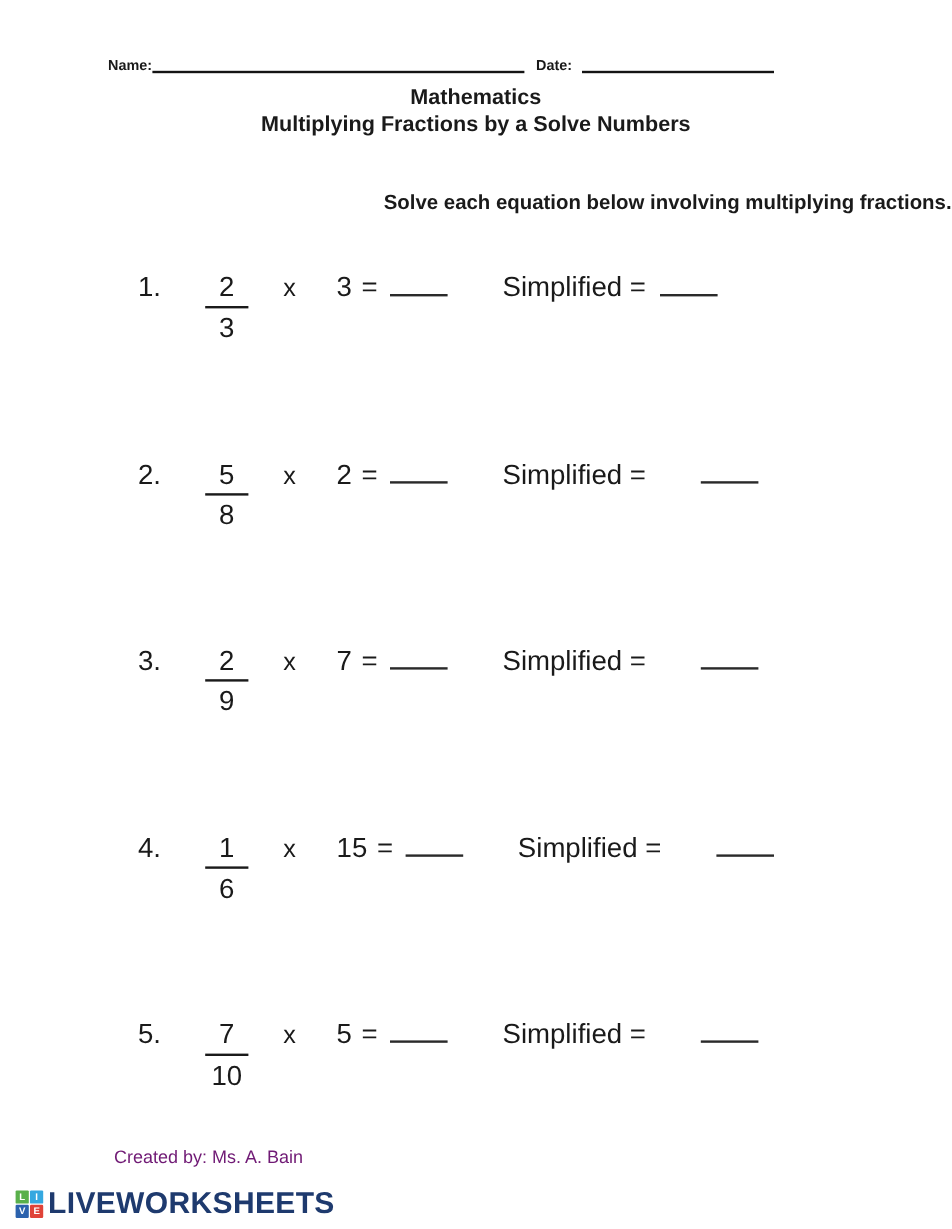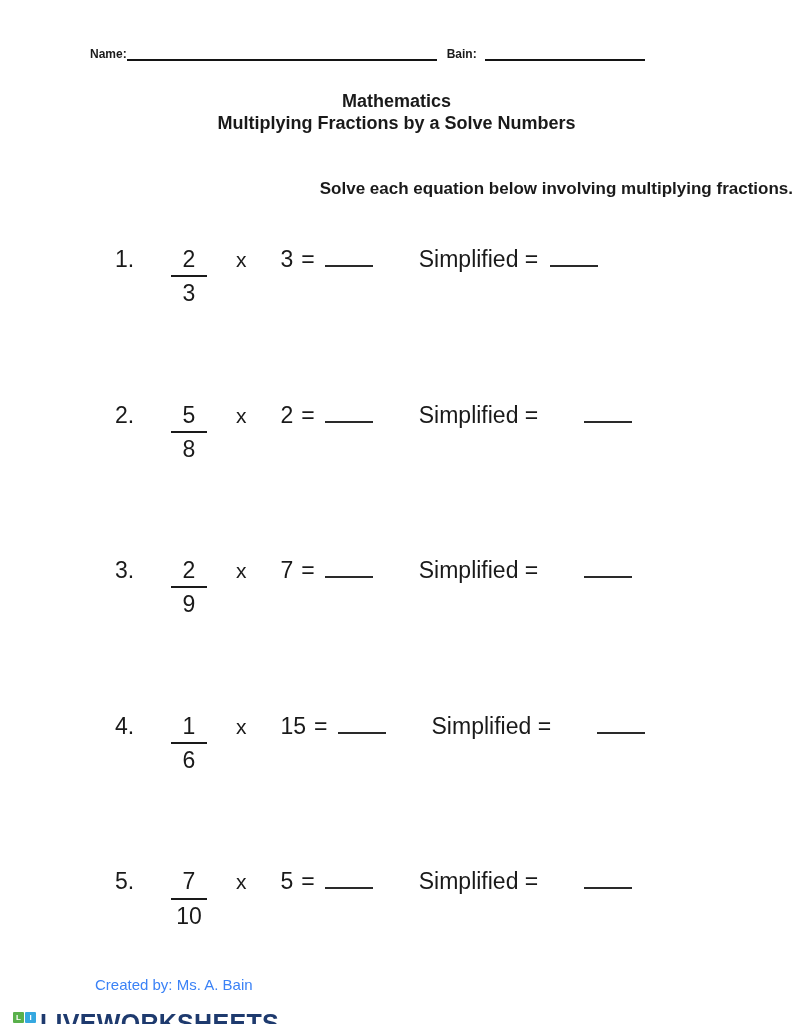--- a/index.html
+++ b/index.html
@@ -28,21 +28,21 @@
     display: inline-block;
     border-bottom: 2px solid #141414;
     height: 14px;
   }
   .name-line { width: 310px; }
   .date-label { margin-left: 10px; }
   .date-line { width: 160px; margin-left: 8px; }
 
   
   .title-block {
-    margin-top: 30px;
+    margin-top: 10px;
     text-align: center;
     font-size: 18px;
     font-weight: bold;
     line-height: 1.22;
   }
 
   
   .instruction {
     margin: 44px 0 0 93px;
     font-size: 17px;
@@ -88,21 +88,21 @@
   }
   .blank-1 { width: 48px; margin-left: 10px; }
   .simplified { margin-left: 46px; }
   .blank-2 { width: 48px; margin-left: 46px; }
   .problem-row:nth-child(1) .blank-2 { margin-left: 12px; }
 
   
   .footer-credit {
     margin: 47px 0 0 95px;
     font-size: 15px;
-    color: #3b82f6;
+    color: #701a75;
   }
   .logo-row {
     display: flex;
     align-items: center;
     margin: 16px 0 0 13px;
   }
   .logo-grid {
     display: grid;
     grid-template-columns: 11px 11px;
     grid-template-rows: 11px 11px;
@@ -126,21 +126,21 @@
   }
 </style>
 </head>
 <body>
 
 <div class="page">
 
   <div class="header-row">
     <span>Name:</span>
     <span class="fill-line name-line"></span>
-    <span class="date-label">Bain:</span>
+    <span class="date-label">Date:</span>
     <span class="fill-line date-line"></span>
   </div>
 
   <div class="title-block">
     <div>Mathematics</div>
     <div>Multiplying Fractions by a Solve Numbers</div>
   </div>
 
   <div class="instruction">Solve each equation below involving multiplying fractions.</div>
 

